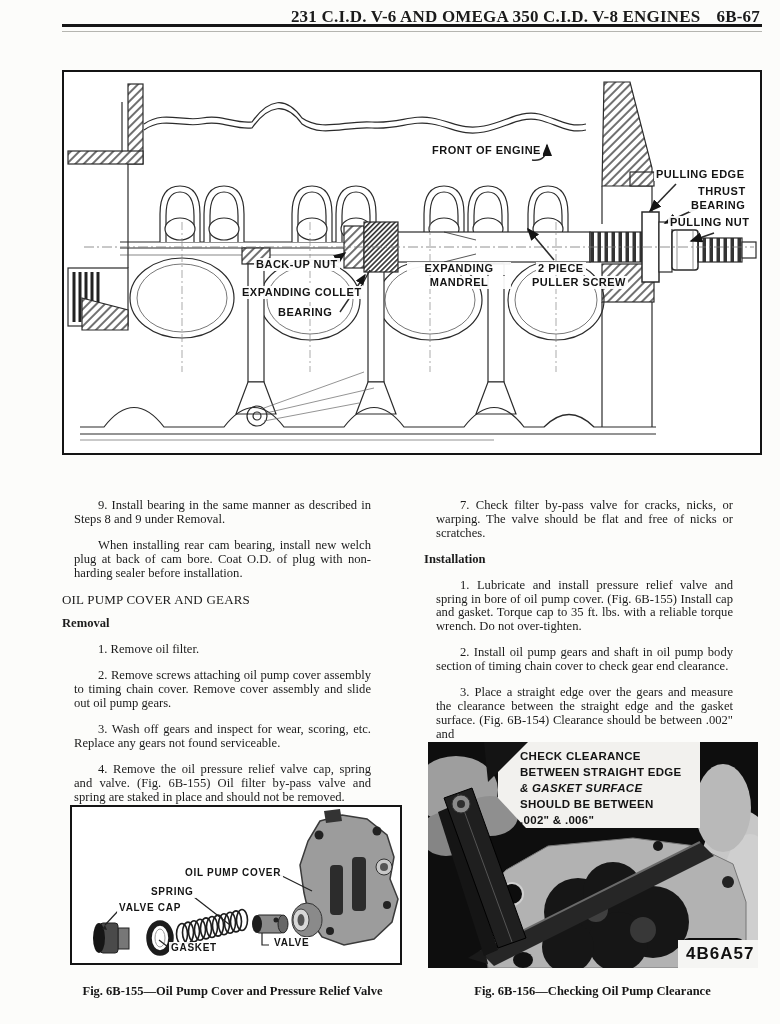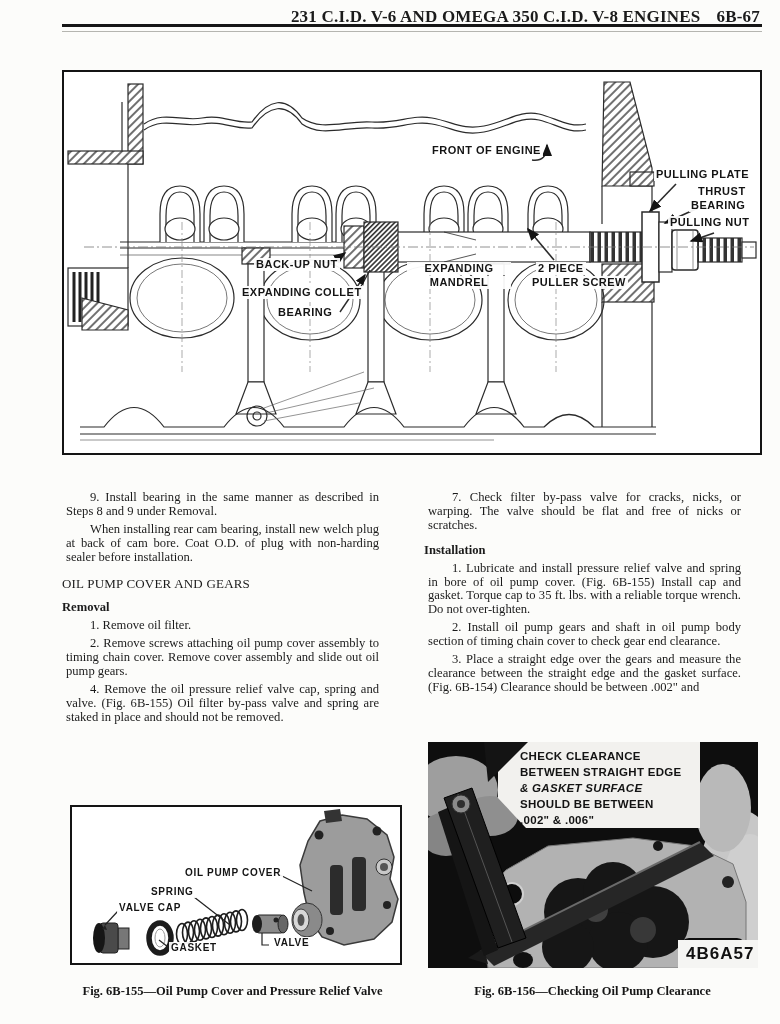--- a/index.html
+++ b/index.html
@@ -21,21 +21,21 @@
   .dlbl{position:absolute;font-family:"Liberation Sans",sans-serif;font-weight:700;
         font-size:11px;line-height:13px;letter-spacing:.5px;color:#141414;
         background:rgba(255,255,255,.93);padding:0 2px;white-space:nowrap;}
   .dlbl.sm{font-size:10px;line-height:12px;letter-spacing:.7px;}
   .dlbl.ctr{text-align:center;}
   .dlbl.rt{text-align:right;}
   
   .cap{position:absolute;font-weight:bold;font-size:12.5px;text-align:center;color:#161616;}
   
   .col{position:absolute;width:321px;font-size:12.6px;line-height:13.9px;text-align:justify;}
-  .col p{margin:4px;text-indent:24px;}
+  .col p{margin:12px;text-indent:24px;}
   .col .heading{font-weight:normal;font-size:13px;letter-spacing:.2px;text-indent:0;
                 margin:12px 0 11px 0;}
   .col .subhead{font-weight:bold;text-indent:0;margin:11px 0 1px 0;}
   .left-col{left:62px;top:487px;}
   .right-col{left:424px;top:487px;}
   
   .note-line{position:absolute;font-family:"Liberation Sans",sans-serif;font-weight:700;
              font-size:11.5px;line-height:16px;letter-spacing:.3px;color:#131313;white-space:nowrap;}
   .photo-code{position:absolute;font-family:"Liberation Sans",sans-serif;font-weight:700;
               font-size:17px;letter-spacing:1px;color:#111;}
@@ -161,40 +161,41 @@
         <line x1="634" y1="136" x2="601" y2="151" stroke-width="1.6" marker-end="url(#ah)"></line>
         <line x1="650" y1="161" x2="627" y2="169" stroke-width="1.6" marker-end="url(#ah)"></line>
         <line x1="266" y1="192" x2="281" y2="181" stroke-width="1.6" marker-end="url(#ah)"></line>
         <path d="M294,220 L306,198" stroke-width="1.4"></path>
         <line x1="276" y1="240" x2="301" y2="203" stroke-width="1.4" marker-end="url(#ah)"></line>
         <line x1="490" y1="188" x2="464" y2="157" stroke-width="1.6" marker-end="url(#ah)"></line>
         <path d="M468,88 q15,2 15,-15" stroke-width="1.6" marker-end="url(#ah)"></path>
       </g>
     </svg>
     <div class="dlbl" style="left:366px;top:72px;">FRONT OF ENGINE</div>
-    <div class="dlbl" style="left:590px;top:96px;">PULLING PLATE</div>
+    <div class="dlbl" style="left:590px;top:96px;">PULLING EDGE</div>
     <div class="dlbl rt" style="left:632px;top:113px;">THRUST</div>
     <div class="dlbl rt" style="left:625px;top:127px;">BEARING</div>
     <div class="dlbl" style="left:604px;top:144px;">PULLING NUT</div>
     <div class="dlbl" style="left:190px;top:186px;">BACK-UP NUT</div>
     <div class="dlbl" style="left:176px;top:214px;">EXPANDING COLLET</div>
     <div class="dlbl" style="left:212px;top:234px;">BEARING</div>
     <div class="dlbl ctr" style="left:343px;top:190px;width:100px;">EXPANDING</div>
     <div class="dlbl ctr" style="left:343px;top:204px;width:100px;">MANDREL</div>
     <div class="dlbl" style="left:472px;top:190px;">2 PIECE</div>
     <div class="dlbl" style="left:466px;top:204px;">PULLER SCREW</div>
   </div>
 
   <div class="col left-col">
     <p>9. Install bearing in the same manner as described in Steps 8 and 9 under Removal.</p>
     <p>When installing rear cam bearing, install new welch plug at back of cam bore. Coat O.D. of plug with non-harding sealer before installation.</p>
     <p class="heading">OIL PUMP COVER AND GEARS</p>
     <p class="subhead">Removal</p>
     <p>1. Remove oil filter.</p>
     <p>2. Remove screws attaching oil pump cover assembly to timing chain cover. Remove cover assembly and slide out oil pump gears.</p>
+    <p>3. Wash off gears and inspect for wear, scoring, etc. Replace any gears not found serviceable.</p>
     <p>4. Remove the oil pressure relief valve cap, spring and valve. (Fig. 6B-155) Oil filter by-pass valve and spring are staked in place and should not be removed.</p>
   </div>
 
   <div class="col right-col">
     <p>7. Check filter by-pass valve for cracks, nicks, or warping. The valve should be flat and free of nicks or scratches.</p>
     <p class="subhead">Installation</p>
     <p>1. Lubricate and install pressure relief valve and spring in bore of oil pump cover. (Fig. 6B-155) Install cap and gasket. Torque cap to 35 ft. lbs. with a reliable torque wrench. Do not over-tighten.</p>
     <p>2. Install oil pump gears and shaft in oil pump body section of timing chain cover to check gear end clearance.</p>
     <p>3. Place a straight edge over the gears and measure the clearance between the straight edge and the gasket surface. (Fig. 6B-154) Clearance should be between .002" and</p>
   </div>

